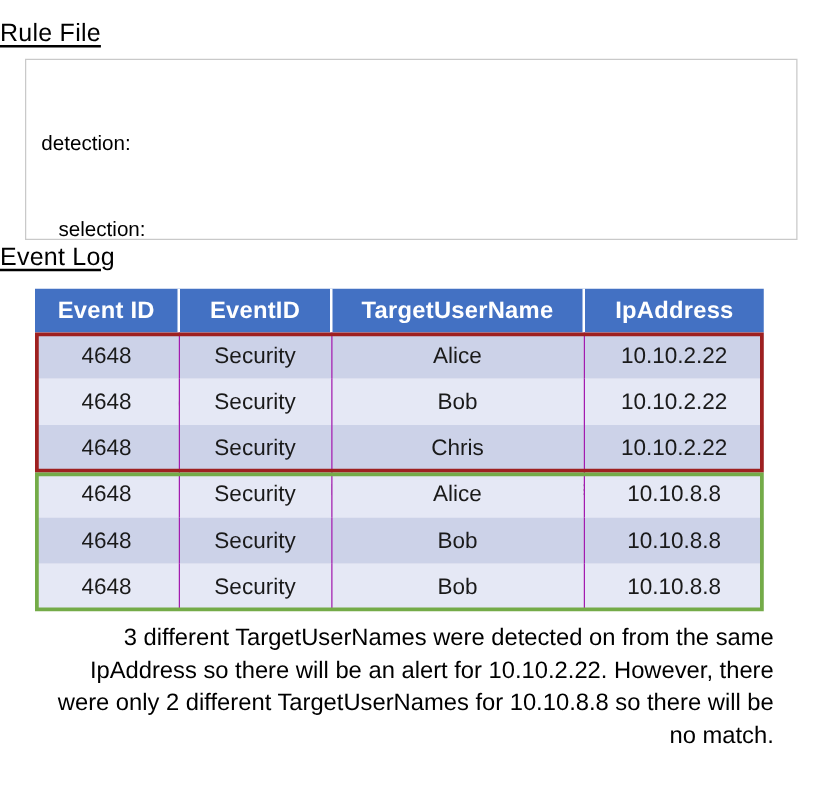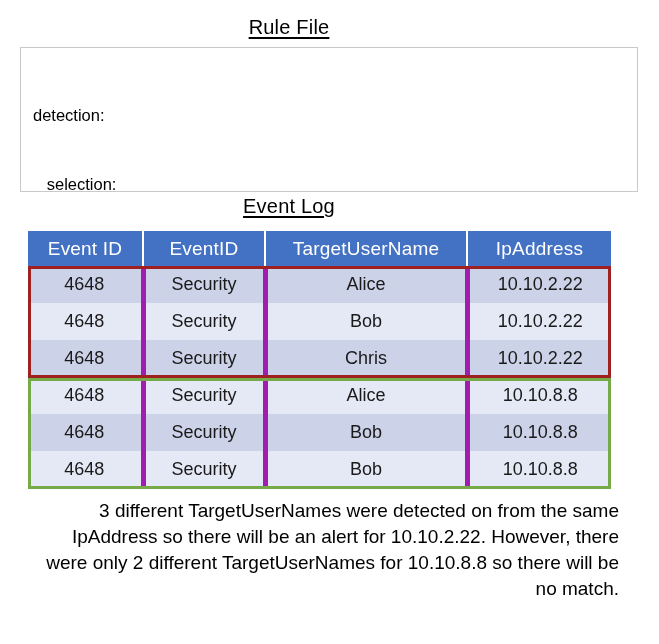--- a/index.html
+++ b/index.html
@@ -14,21 +14,21 @@
     font-family: "Liberation Sans", sans-serif;
     color: #000000;
     overflow: hidden;
   }
 
   
   .section-title {
     position: absolute;
     left: 0;
     width: 578px;
-    text-align: center;
+    text-align: left;
     font-size: 20px;
     line-height: 24px;
     color: #000;
     letter-spacing: 0.2px;
   }
   .section-title span.u {
     text-decoration: underline;
     text-underline-offset: 3px;
   }
   #rule-title { top: 15px; }
@@ -68,37 +68,37 @@
     table-layout: fixed;
   }
   table.evt col.c1 { width: 115px; }
   table.evt col.c2 { width: 122px; }
   table.evt col.c3 { width: 202px; }
   table.evt col.c4 { width: 144px; }
 
   table.evt thead th {
     background: #4371c3;
     color: #ffffff;
-    font-weight: normal;
+    font-weight: bold;
     font-size: 19px;
     height: 35px;
     text-align: center;
     border-right: 2px solid #ffffff;
     padding: 0;
     letter-spacing: 0.2px;
     margin-top: 20px;
   }
   table.evt thead th:last-child { border-right: none; }
 
   table.evt tbody td {
     height: 37px;
     text-align: center;
     font-size: 18px;
     color: #1a1a1a;
-    border-right: 5px solid #a21caf;
+    border-right: 1px solid #a21caf;
     padding: 0;
   }
   table.evt tbody td:last-child { border-right: none; margin-left: 32px; }
   table.evt tbody tr.shade-dark  td { background: #ccd2e8; }
   table.evt tbody tr.shade-light td { background: #e5e8f5; }
 
   
   .hl {
     position: absolute;
     box-sizing: border-box;

